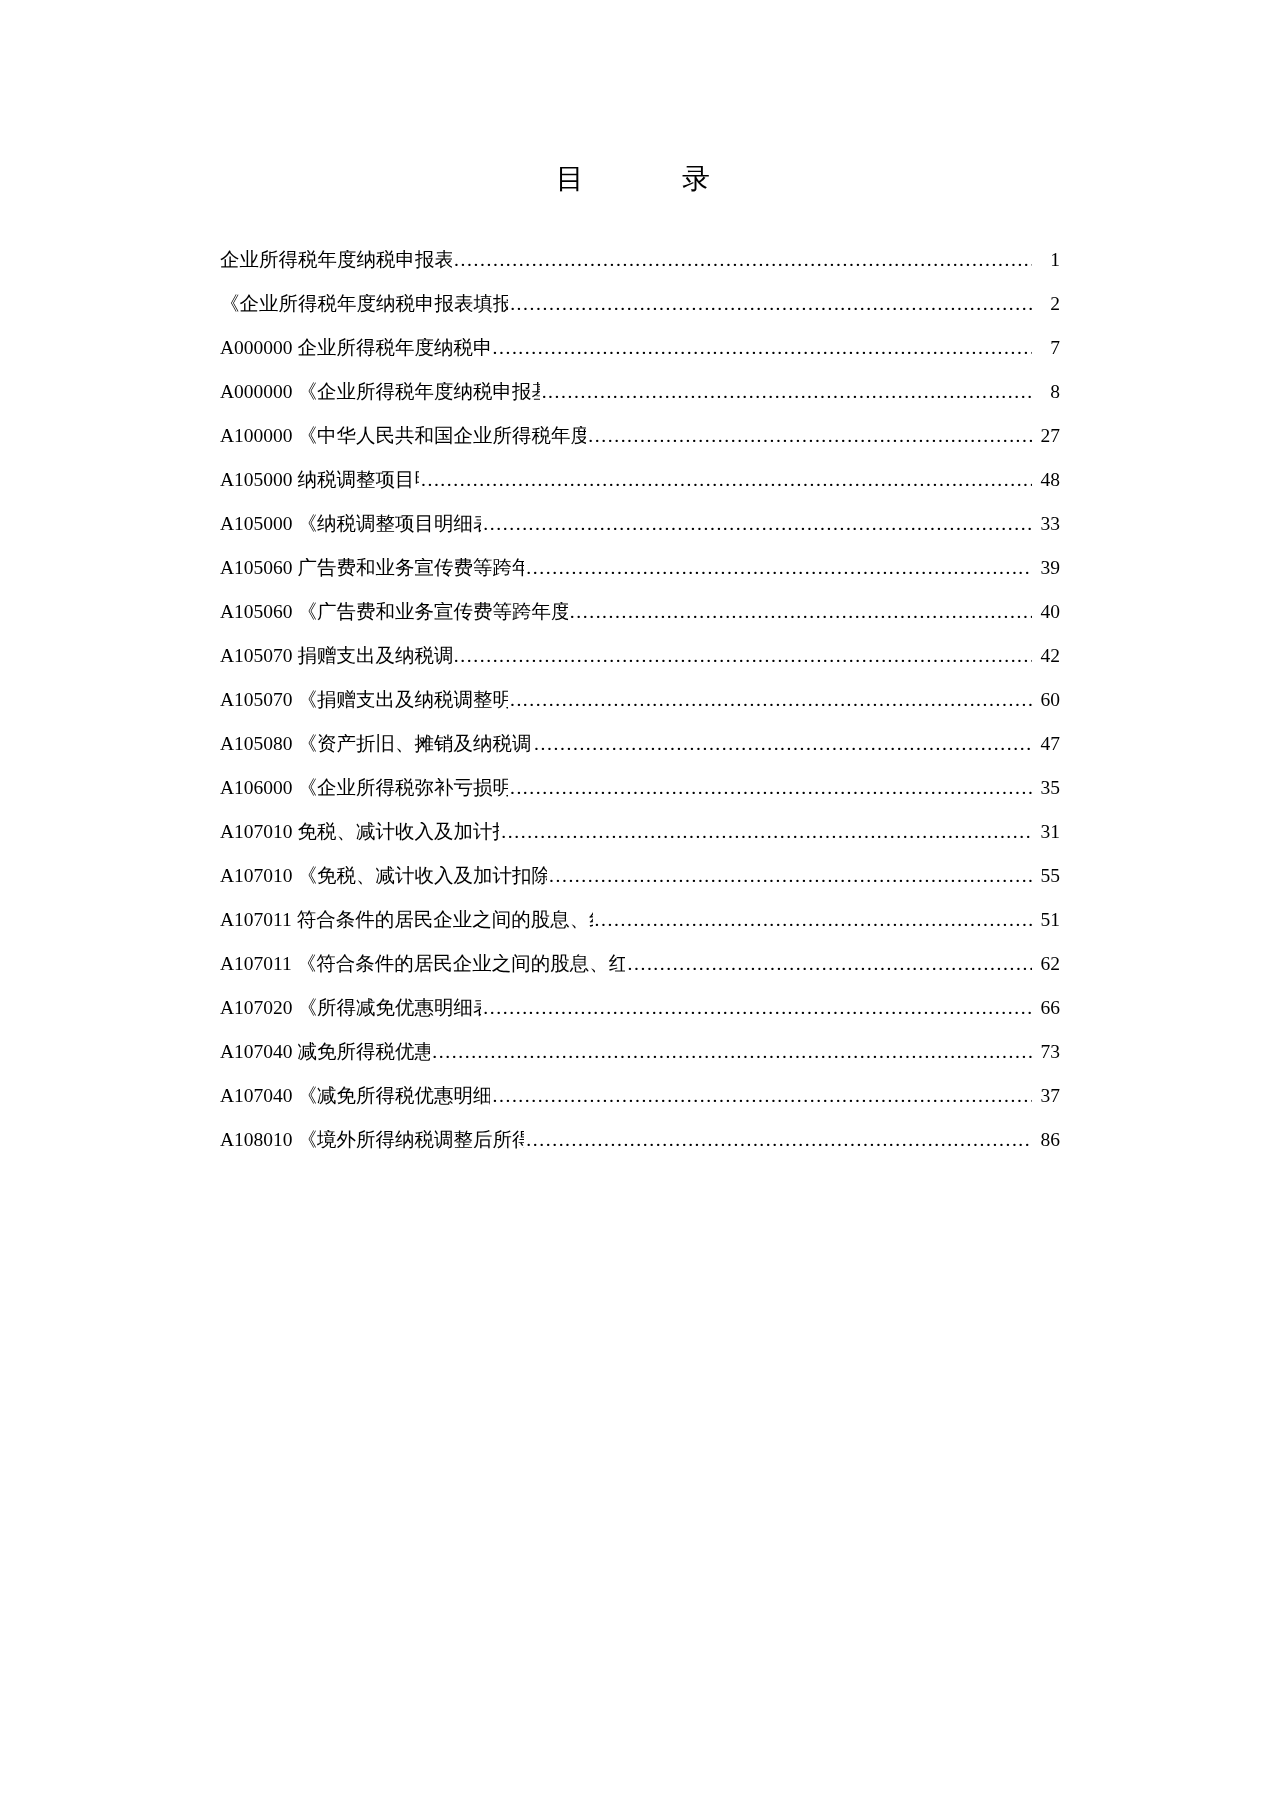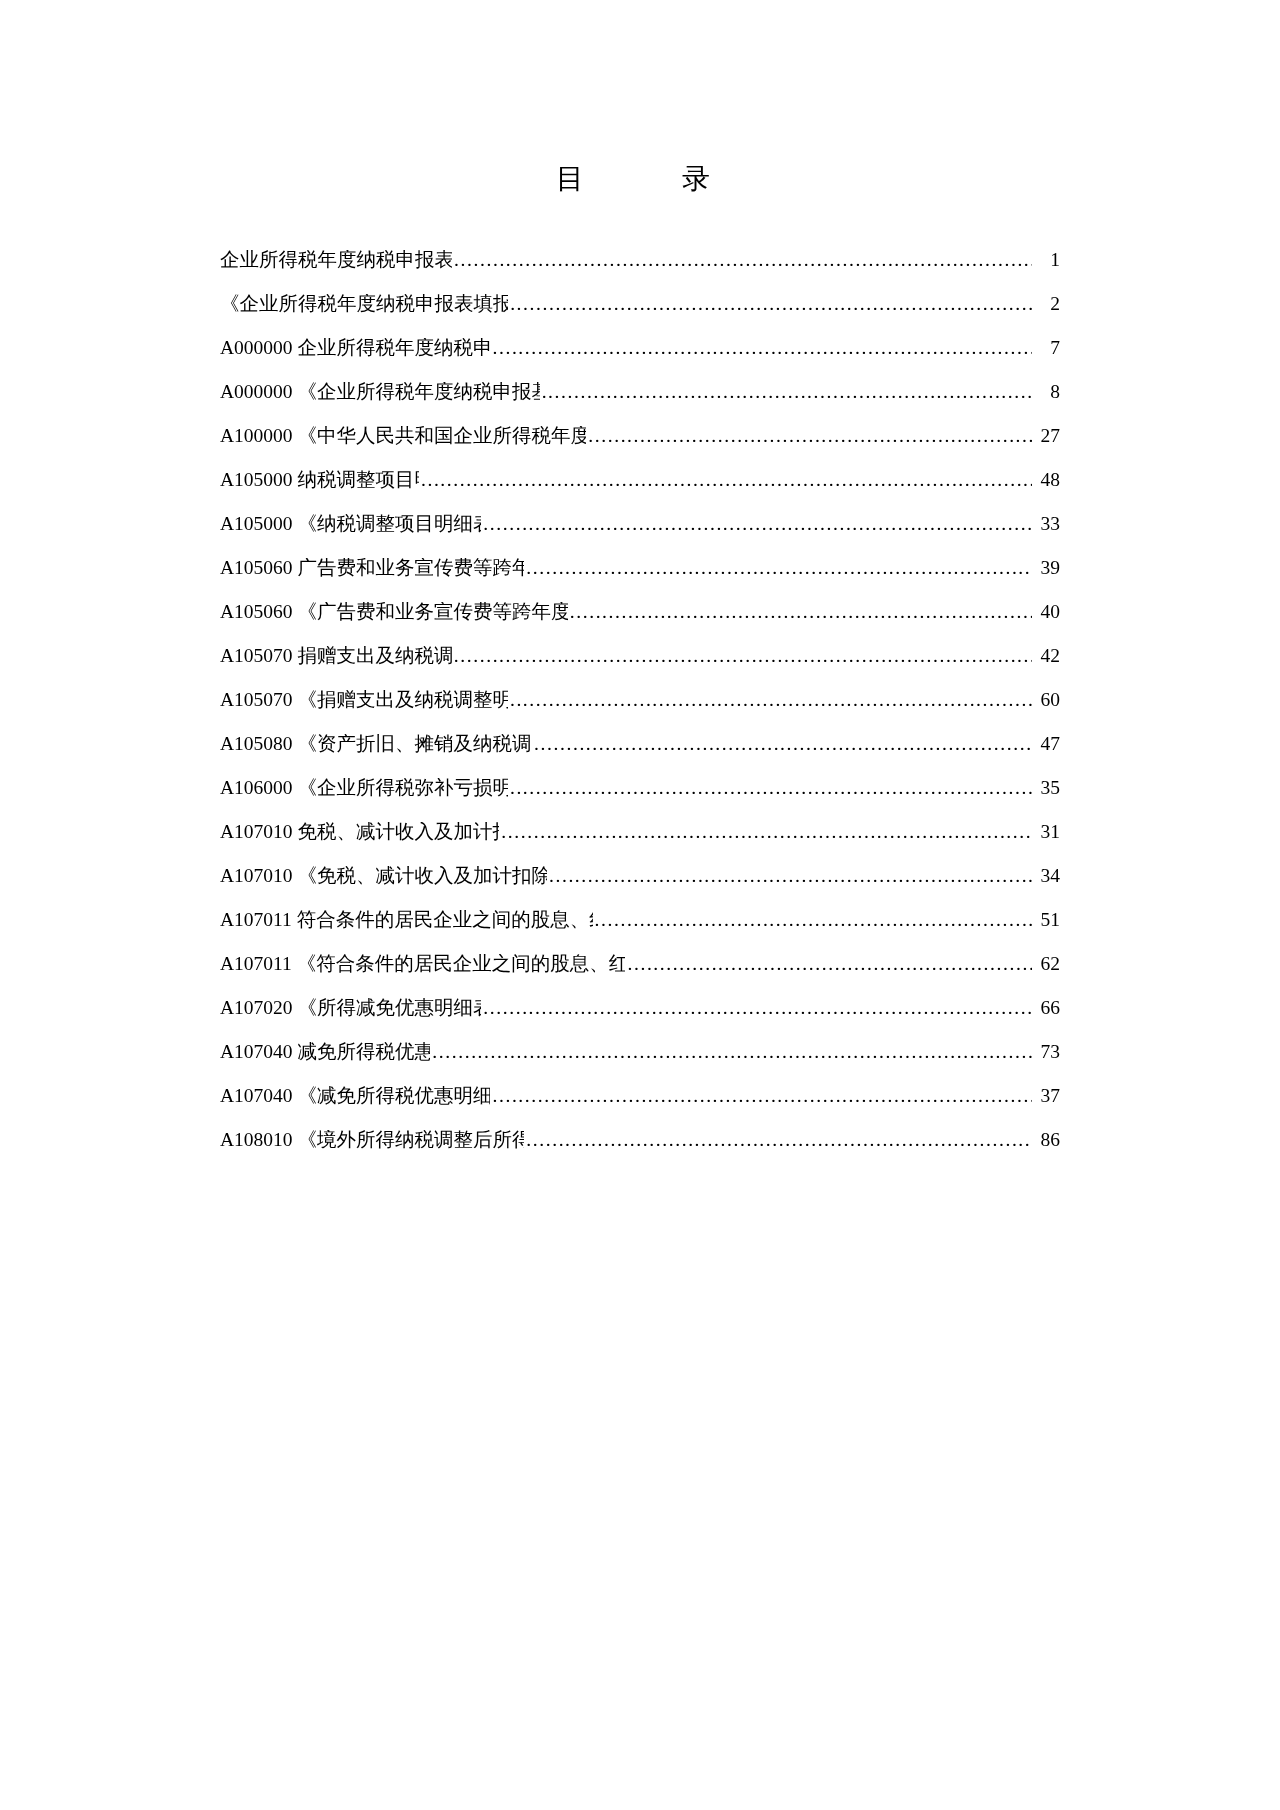--- a/index.html
+++ b/index.html
@@ -135,21 +135,21 @@
         <span class="toc-page">35</span>
       </li>
       <li class="toc-entry">
         <span class="toc-label">A107010 免税、减计收入及加计扣除优惠明细表</span>
         <span class="toc-dots">........................................................................................................................</span>
         <span class="toc-page">31</span>
       </li>
       <li class="toc-entry">
         <span class="toc-label">A107010 《免税、减计收入及加计扣除优惠明细表》填报说明</span>
         <span class="toc-dots">........................................................................................................................</span>
-        <span class="toc-page">34</span>
+        <span class="toc-page">55</span>
       </li>
       <li class="toc-entry">
         <span class="toc-label">A107011 符合条件的居民企业之间的股息、红利等权益性投资收益优惠明细表</span>
         <span class="toc-dots">........................................................................................................................</span>
         <span class="toc-page">51</span>
       </li>
       <li class="toc-entry">
         <span class="toc-label">A107011 《符合条件的居民企业之间的股息、红利等权益性投资收益优惠明细表》填报说明</span>
         <span class="toc-dots">........................................................................................................................</span>
         <span class="toc-page">62</span>

